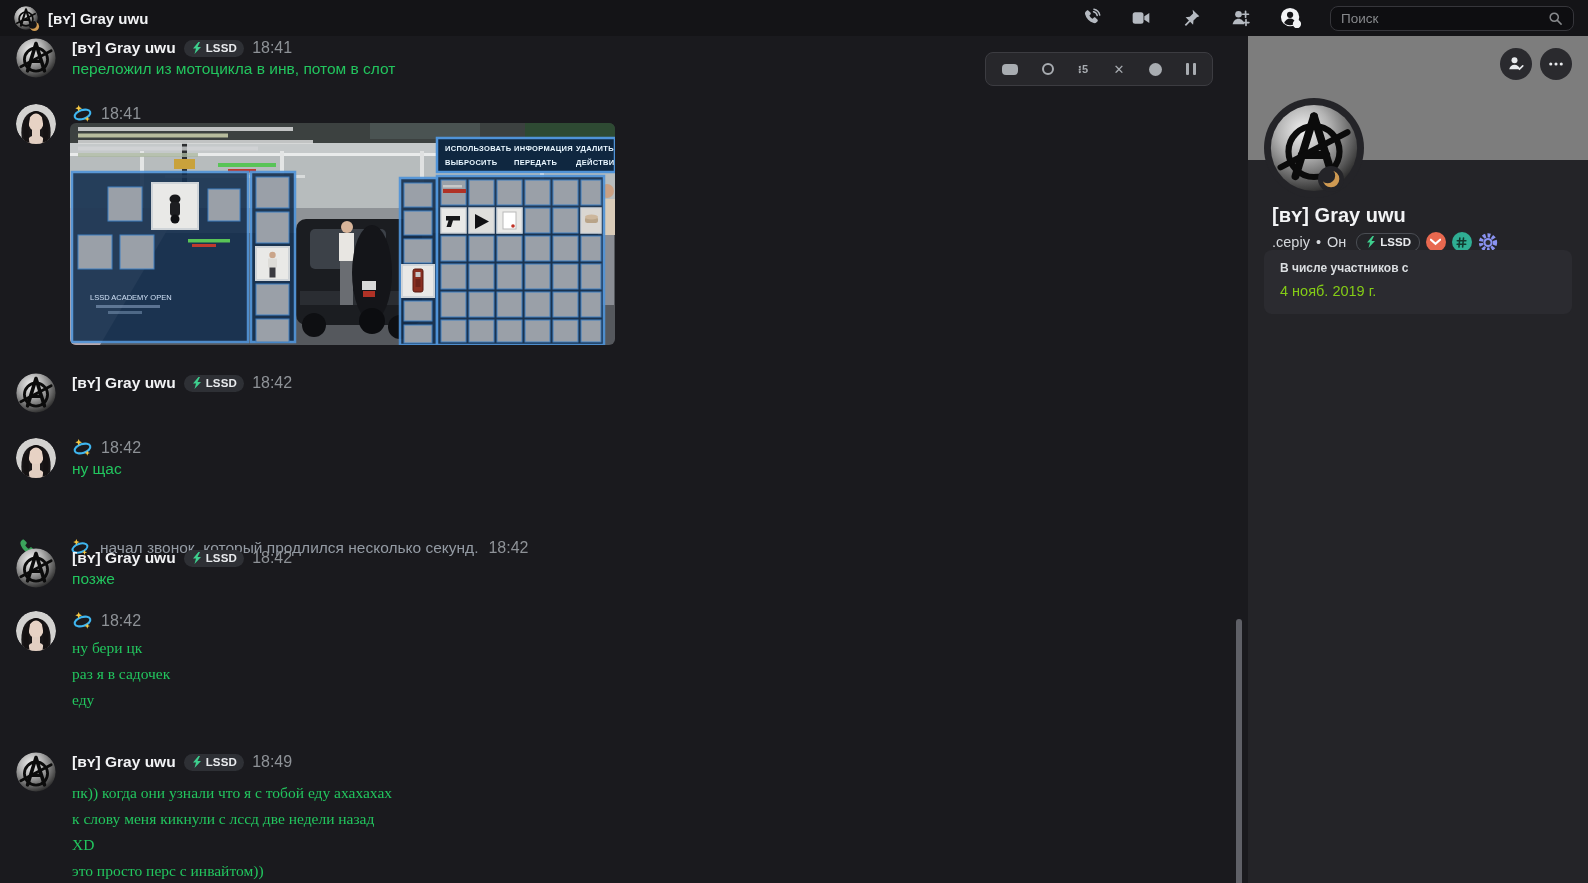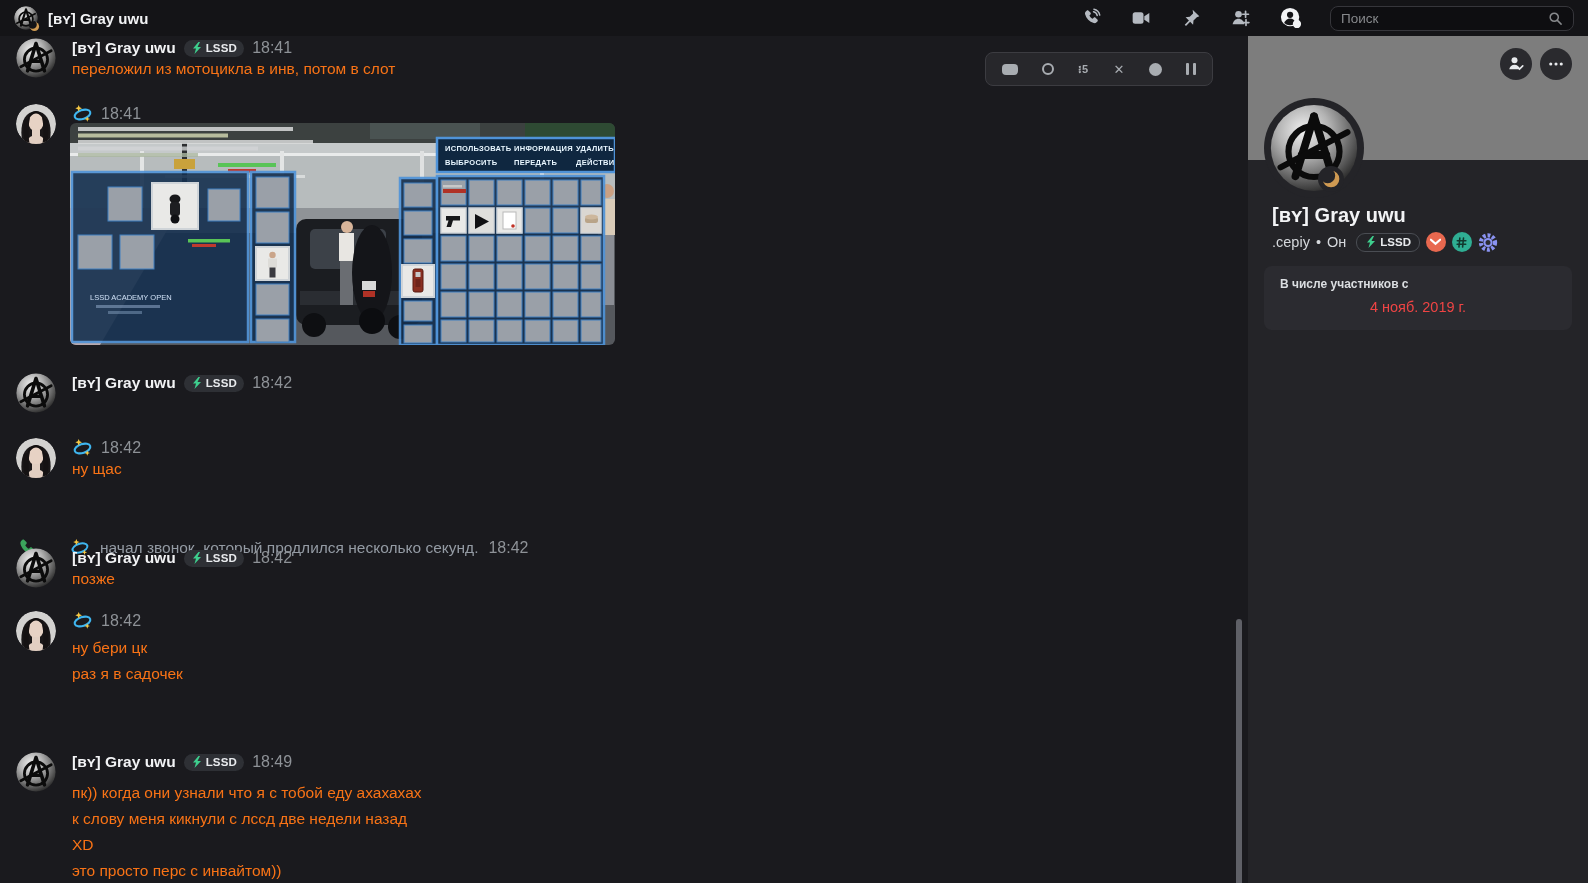--- a/index.html
+++ b/index.html
@@ -42,23 +42,23 @@
   .msg { position:absolute; left:16px; width:1180px; }
   .msg .avatar { position:absolute; left:0; top:0; width:40px; height:40px; border-radius:50%; overflow:hidden; cursor:pointer; }
   .msg .avatar svg { display:block; }
   .msg .content { margin-left:56px; }
   .msg-head { display:flex; align-items:center; gap:8px; height:20px; }
   .uname { color:#f2f3f5; font-weight:bold; font-size:15.5px; cursor:pointer; }
   .lssd-pill { display:inline-flex; align-items:center; gap:4px; background:#2e3035; border-radius:9px;
     height:17px; padding:0 7px; cursor:default; }
   .lssd-pill .lbl { color:#e8eaed; font-weight:bold; font-size:11.5px; letter-spacing:.2px; }
   .tstamp { color:#8e9297; font-size:16px; }
-  .mline { color:#f97316; font-size:15.5px; line-height:22px; }
+  .mline { color:#22c55e; font-size:15.5px; line-height:22px; }
   .mline + .mline { margin-top:4px; }
-  .gap-lines .mline { margin-top:0; height:18px; line-height:18px; }
+  .gap-lines .mline { margin-top:0; height:18px; line-height:18px;font-family:Liberation Serif, serif; }
   .gap-lines .mline + .mline { margin-top:8px; }
 
   .call-row { position:absolute; left:16px; top:500px; height:24px; display:flex; align-items:center; gap:10px; }
   .call-row .phone { width:22px; height:22px; margin-right:22px; }
   .call-text { color:#949ba4; font-size:15.5px; }
 
   .attachment { position:absolute; left:54px; top:19px; width:545px; height:222px; border-radius:6px;
     overflow:hidden; cursor:pointer; }
 
   
@@ -73,24 +73,24 @@
   .big-moon { position:absolute; left:70px; top:130px; width:26px; height:26px; border-radius:50%; background:#242428;
     display:flex; align-items:center; justify-content:center; }
   .p-name { position:absolute; left:24px; top:168px; color:#f2f3f5; font-size:20px; font-weight:bold; }
   .p-sub { position:absolute; left:24px; top:196px; display:flex; align-items:center; gap:6px; }
   .p-sub .utext { color:#d5d8dc; font-size:14.5px; }
   .p-lssd { display:inline-flex; align-items:center; gap:4px; background:#232428; border:1px solid #4a4d53;
     border-radius:9px; height:19px; padding:0 8px; margin-left:4px; }
   .p-lssd .lbl { color:#e8eaed; font-weight:bold; font-size:11.5px; }
   .pbadge { width:20px; height:20px; border-radius:50%; display:flex; align-items:center; justify-content:center; cursor:pointer; }
   .pbadge.red { background:#e8684f; } .pbadge.teal { background:#2fae93; }
-  .member-card { position:absolute; left:16px; top:230px; width:308px; height:64px; background:#2b2b30;
+  .member-card { position:absolute; left:16px; top:214px; width:308px; height:64px; background:#2b2b30;
     border-radius:8px; padding:11px 16px; }
   .mc-label { color:#dbdee1; font-size:12px; font-weight:bold; }
-  .mc-date { color:#ef4444; font-size:14.5px; margin-top:8px;text-align:center; }
+  .mc-date { color:#84cc16; font-size:14.5px; margin-top:8px; }
 </style>
 </head>
 <body>
 
 <svg width="0" height="0" style="position:absolute">
   <defs>
     <radialGradient id="metal" cx="38%" cy="30%" r="75%">
       <stop offset="0%" stop-color="#f2f2f2"></stop>
         <stop offset="40%" stop-color="#b3b3b3"></stop>
       <stop offset="78%" stop-color="#5c5c5c"></stop>
@@ -430,20 +430,21 @@
           <span style="display:inline-flex">
               <svg width="21" height="21" viewBox="0 0 22 22">
                 <use href="#cometstars"></use>
               </svg>
             </span>
           <span class="tstamp">18:42</span>
         </div>
         <div class="gap-lines" style="margin-top:8px">
           <div class="mline">ну бери цк</div>
           <div class="mline">раз я в садочек</div>
+          <div class="mline">еду</div>
         </div>
       </div>
     </div>
 
     <div class="msg" style="top:716px">
       <div class="avatar">
           <svg width="40" height="40" viewBox="0 0 100 100">
             <use href="#anarchy"></use>
           </svg>
         </div>

